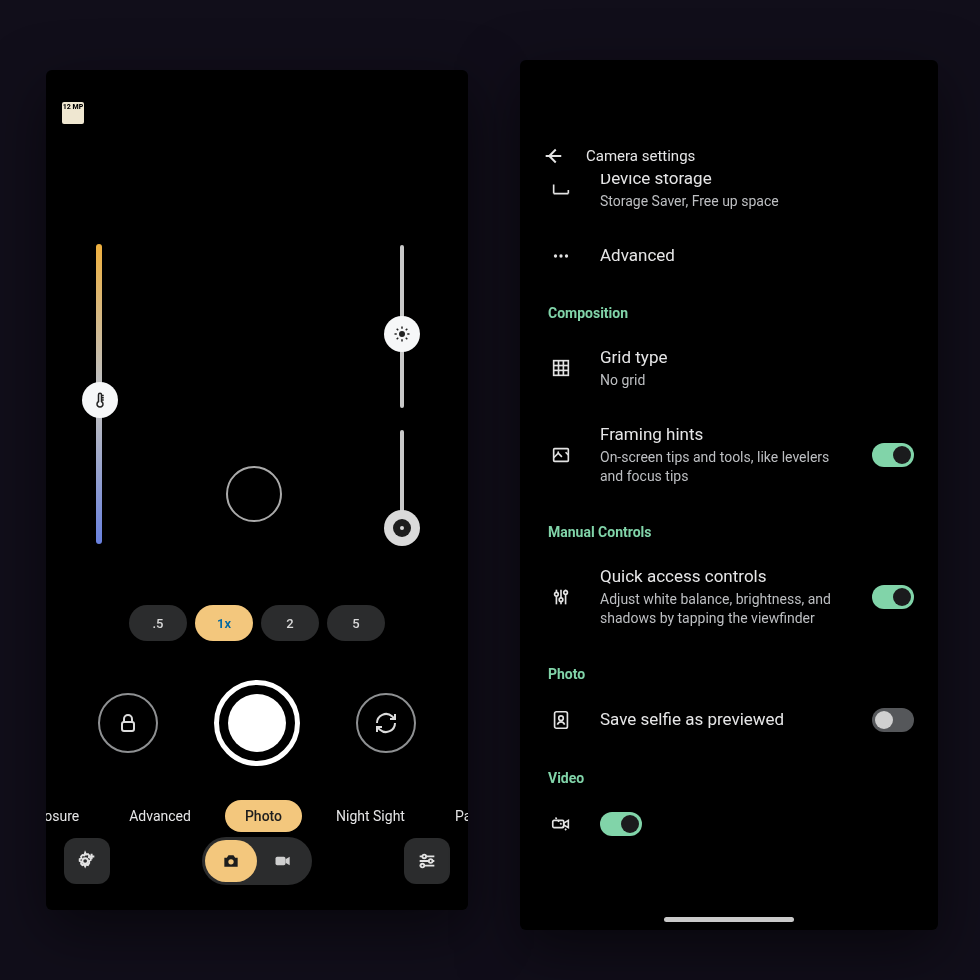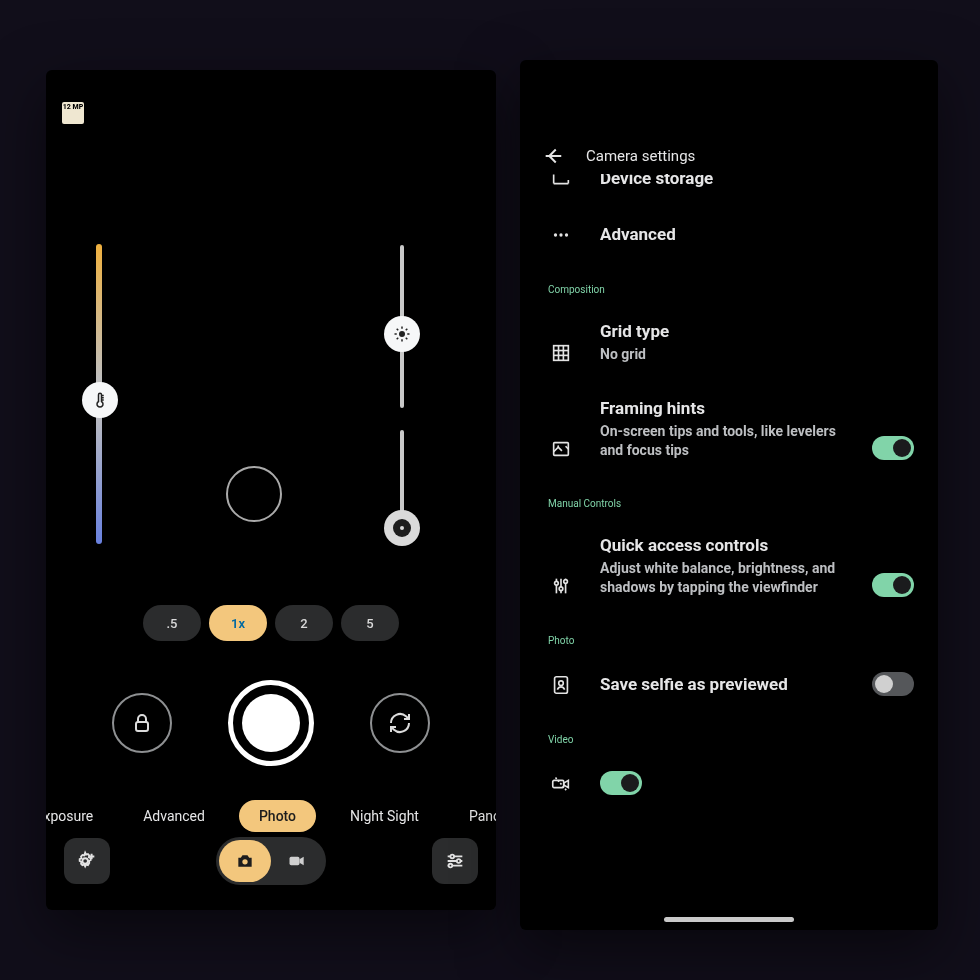--- a/index.html
+++ b/index.html
@@ -10,21 +10,21 @@
     --green: #81d4a9;
     --grey: #8a8c8e;
     --grey2: #55575a;
     --txt: #e6e6e7;
     --txt2: #bdbfc2;
     --pill-bg: #3a3a3a;
   }
   html, body { margin:0; padding:0; background:var(--bg); width:980px; height:980px; font-family: "Google Sans", "Roboto", system-ui, sans-serif; color:var(--txt); -webkit-font-smoothing:antialiased; }
   .stage { position:relative; width:980px; height:980px; }
   .phone { position:absolute; background:var(--phone-bg); overflow:hidden; box-shadow: 0 20px 60px rgba(0,0,0,0.5); border-radius:6px;}
-  .phone.left { left:46px; top:70px; width:450px; height:840px; }
+  .phone.left { left:46px; top:70px; width:398px; height:840px;padding-left:24px; }
   .phone.right { left:520px; top:60px; width:418px; height:870px; border-radius:6px; }
 
   
   .res-badge { position:absolute; left:16px; top:32px; width:22px; height:22px; background:#efe7d1; border-radius:2px; font-size:7px; font-weight:800; color:#000; text-align:center; line-height:11px; padding-top:0; box-sizing:border-box; }
 
   .wb-slider { position:absolute; left:50px; top:174px; width:6px; height:300px; border-radius:4px; background: linear-gradient(to bottom, #f0b13f 0%, #bfbfbf 45%, #bfbfbf 55%, #6981df 100%); }
   .wb-handle { position:absolute; left:36px; top:312px; width:36px; height:36px; background:#f6f7f8; border-radius:50%; display:flex; align-items:center; justify-content:center; }
   .wb-handle svg { width:18px; height:18px; }
 
   .br-track, .sh-track { position:absolute; left:354px; width:4px; background:#c9c9c9; border-radius:3px; }
@@ -62,28 +62,28 @@
   .pv-toggle .side { flex:1; display:flex; align-items:center; justify-content:center; height:42px; border-radius:22px; }
   .pv-toggle .photo { background:var(--accent); }
   .pv-toggle svg { width:20px; height:20px; }
 
   
   .r-head { position:absolute; left:0; right:0; top:74px; height:44px; display:flex; align-items:center; padding-left:22px; gap:22px; }
   .r-head svg { width:22px; height:22px; cursor:pointer; }
   .r-head .ttl { font-size:15px; font-weight:400; }
 
   .r-list { position:absolute; left:0; right:0; top:114px; bottom:0; overflow:hidden; }
-  .r-item { display:flex; align-items:flex-end; padding:16px 22px 16px 28px; gap:26px; cursor:pointer;font-weight:bold; }
+  .r-item { display:flex; align-items:center; padding:16px 22px 16px 28px; gap:26px; cursor:pointer; }
   .r-item.clip-top { padding-top:0; margin-top:-8px; }
   .r-ic { width:26px; flex:0 0 26px; padding-top:1px; display:flex; justify-content:center; }
   .r-ic svg { width:22px; height:22px; }
   .r-txt { flex:1; min-width:0; }
   .r-txt .t1 { font-size:17px; line-height:24px; color:var(--txt); }
   .r-txt .t2 { font-size:14px; line-height:19px; color:var(--txt2); margin-top:2px; }
-  .r-cat { padding:22px 28px 8px; font-size:10px; color:var(--green); font-weight:400; }
+  .r-cat { padding:22px 28px 8px; font-size:14px; color:var(--green); font-weight:700; }
   .r-sw { flex:0 0 44px; padding-top:2px; }
   .switch { width:42px; height:24px; border-radius:14px; position:relative; cursor:pointer; }
   .switch.on { background:var(--green); }
   .switch.off { background:var(--grey2); }
   .switch .knob { position:absolute; top:3px; width:18px; height:18px; border-radius:50%; background:#1b1b1d; }
   .switch.on .knob { right:3px; }
   .switch.off .knob { left:3px; background:#d0d0d0; }
 
   .gesture-bar { position:absolute; left:50%; bottom:8px; transform:translateX(-50%); width:130px; height:5px; background:#c9c9c9; border-radius:3px; }
 </style>
@@ -209,20 +209,21 @@
     </div>
     <div class="r-list" id="settings-list">
         <div class="r-item clip-top">
           <div class="r-ic">
             <svg viewBox="0 0 24 24" fill="none" stroke="#e3e3e3" stroke-width="1.8">
               <path d="M4 17V7M4 17h16M20 17v-4"></path>
             </svg>
           </div>
           <div class="r-txt">
             <div class="t1">Device storage</div>
+            <div class="t2">Storage Saver, Free up space</div>
           </div>
         </div>
         <div class="r-item">
           <div class="r-ic">
             <svg viewBox="0 0 24 24" fill="#e3e3e3">
               <circle cx="6" cy="12" r="1.8"></circle>
               <circle cx="12" cy="12" r="1.8"></circle>
               <circle cx="18" cy="12" r="1.8"></circle>
             </svg>
           </div>

